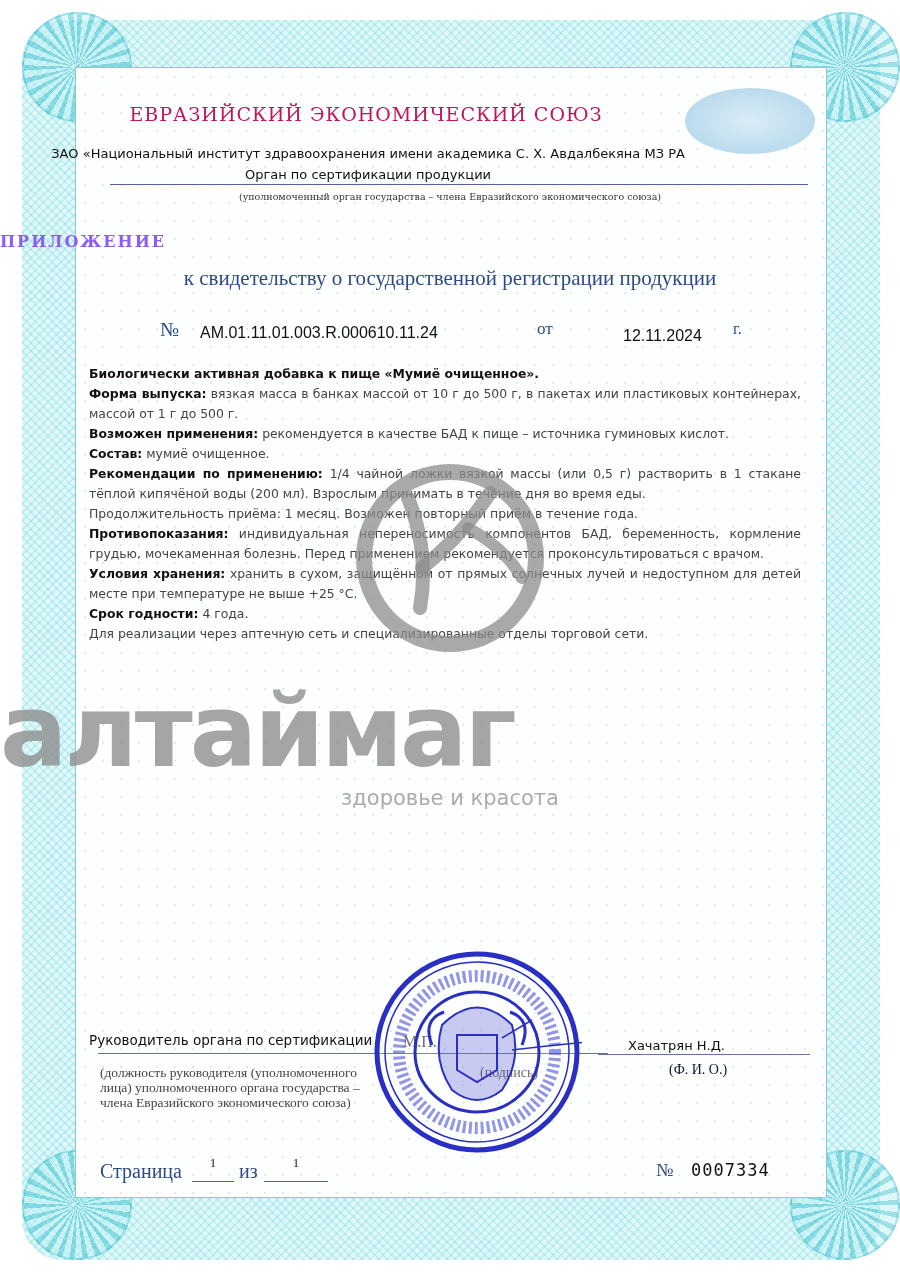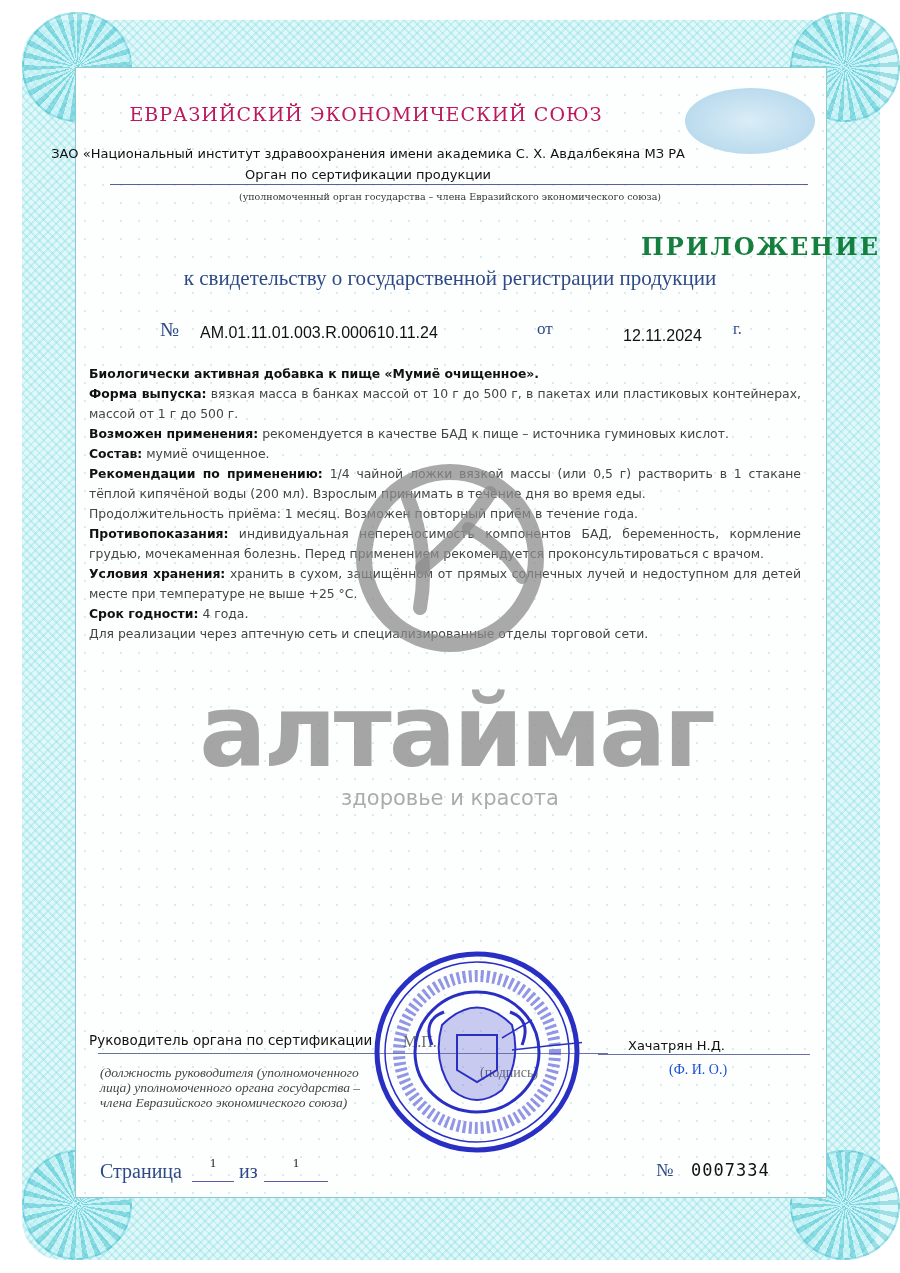--- a/index.html
+++ b/index.html
@@ -52,23 +52,23 @@
     font-family: "DejaVu Sans", sans-serif; font-size: 13px; color: #111;
     line-height: 21px;
   }
   .h-rule { position: absolute; left: 110px; width: 698px; top: 184px; border-top: 1.5px solid #5a5f9a; }
   .h-sub {
     position: absolute; left: 0; width: 900px; top: 191px; text-align: center;
     font-family: "DejaVu Serif", serif; font-size: 9.5px; color: #333;
   }
 
   .title {
-    position: absolute; left: 0; width: 880px; top: 232px; text-align: right;
-    font-family: "DejaVu Serif", serif; font-weight: bold; font-size: 24px; letter-spacing: 2px;
-    color: #15803d;
+    position: absolute; left: 0; width: 880px; top: 232px; text-align: left;
+    font-family: "DejaVu Serif", serif; font-weight: bold; font-size: 16px; letter-spacing: 2px;
+    color: #8b5cf6;
   }
   .subtitle {
     position: absolute; left: 0; width: 900px; top: 266px; text-align: center;
     font-family: "Liberation Serif", serif; font-size: 21px; color: #2e4a86;
   }
 
   .regrow { position: absolute; top: 320px; height: 30px; font-size: 16px; color: #111; }
   .reg-no-sign { left: 160px; font-family: "Liberation Serif", serif; font-size: 20px; color: #2e4a86; top: 318px; }
   .reg-no { left: 200px; top: 324px; font-family: "Liberation Sans", sans-serif; }
   .reg-ot { left: 537px; top: 319px; font-family: "Liberation Serif", serif; font-size: 17px; color: #2e4a86; }
@@ -81,44 +81,44 @@
   }
   .body-text p { margin: 0; }
   .body-text .just { text-align: justify; text-align-last: left; }
   .body-text b { font-weight: bold; color: #111; }
   .lbl { font-weight: bold; color: #111; }
   .val { color: #444; }
 
   
   .wm-logo { position: absolute; left: 350px; top: 458px; width: 200px; height: 200px; }
   .wm-brand {
-    position: absolute; left: 0; width: 900px; top: 672px; text-align: center;
+    position: absolute; left: 0; width: 900px; top: 672px; text-align: left;
     font-family: "DejaVu Sans", sans-serif; font-weight: bold; font-size: 100px;
-    letter-spacing: -3px; color: rgba(140,140,140,0.78); line-height: 120px; padding-left: 12px;
+    letter-spacing: -3px; color: rgba(140,140,140,0.78); line-height: 120px;
   }
   .wm-tag {
     position: absolute; left: 0; width: 900px; top: 786px; text-align: center;
     font-family: "DejaVu Sans", sans-serif; font-size: 21px; color: rgba(150,150,150,0.8);
   }
 
   
   .sig-role {
     position: absolute; left: 89px; top: 1032px;
     font-family: "DejaVu Sans", sans-serif; font-size: 13.5px; color: #111;
   }
   .sig-line-left { position: absolute; left: 98px; width: 510px; top: 1053px; border-top: 1.2px solid #6a6fa5; }
   .sig-mp { position: absolute; left: 403px; top: 1033px; font-family: "Liberation Serif", serif; font-size: 16px; color: #555; }
   .sig-podpis { position: absolute; left: 480px; top: 1065px; font-family: "Liberation Serif", serif; font-size: 14px; color: #555; }
   .sig-role-caption {
     position: absolute; left: 100px; top: 1065px; width: 290px;
-    font-family: "Liberation Serif", serif; font-size: 13.5px; line-height: 15px; color: #444; font-style: italic;
+    font-family: "Liberation Serif", serif; font-size: 13.5px; line-height: 15px; color: #444;
   }
   .sig-name { position: absolute; left: 628px; top: 1038px; font-family: "DejaVu Sans", sans-serif; font-size: 13px; color: #111; }
   .sig-line-right { position: absolute; left: 598px; width: 212px; top: 1054px; border-top: 1.2px solid #6a6fa5; }
-  .sig-name-caption { position: absolute; left: 669px; top: 1062px; font-family: "Liberation Serif", serif; font-size: 14px; color: #1d4ed8; }
+  .sig-name-caption { position: absolute; left: 669px; top: 1062px; font-family: "Liberation Serif", serif; font-size: 14px; color: #0f172a; }
 
   .seal { position: absolute; left: 372px; top: 950px; width: 210px; height: 205px; }
 
   
   .page-lbl { position: absolute; left: 100px; top: 1160px; font-family: "Liberation Serif", serif; font-size: 20px; color: #2e4a86; text-align: right; }
   .page-cur { position: absolute; left: 192px; width: 42px; top: 1155px; text-align: center; font-family: "Liberation Serif", serif; font-size: 13px; color: #222; }
   .page-line1 { position: absolute; left: 192px; width: 42px; top: 1181px; border-top: 1.2px solid #5a5f9a; }
   .page-of { position: absolute; left: 239px; top: 1160px; font-family: "Liberation Serif", serif; font-size: 20px; color: #2e4a86; }
   .page-total { position: absolute; left: 264px; width: 64px; top: 1155px; text-align: center; font-family: "Liberation Serif", serif; font-size: 13px; color: #222; }
   .page-line2 { position: absolute; left: 264px; width: 64px; top: 1181px; border-top: 1.2px solid #5a5f9a; }

